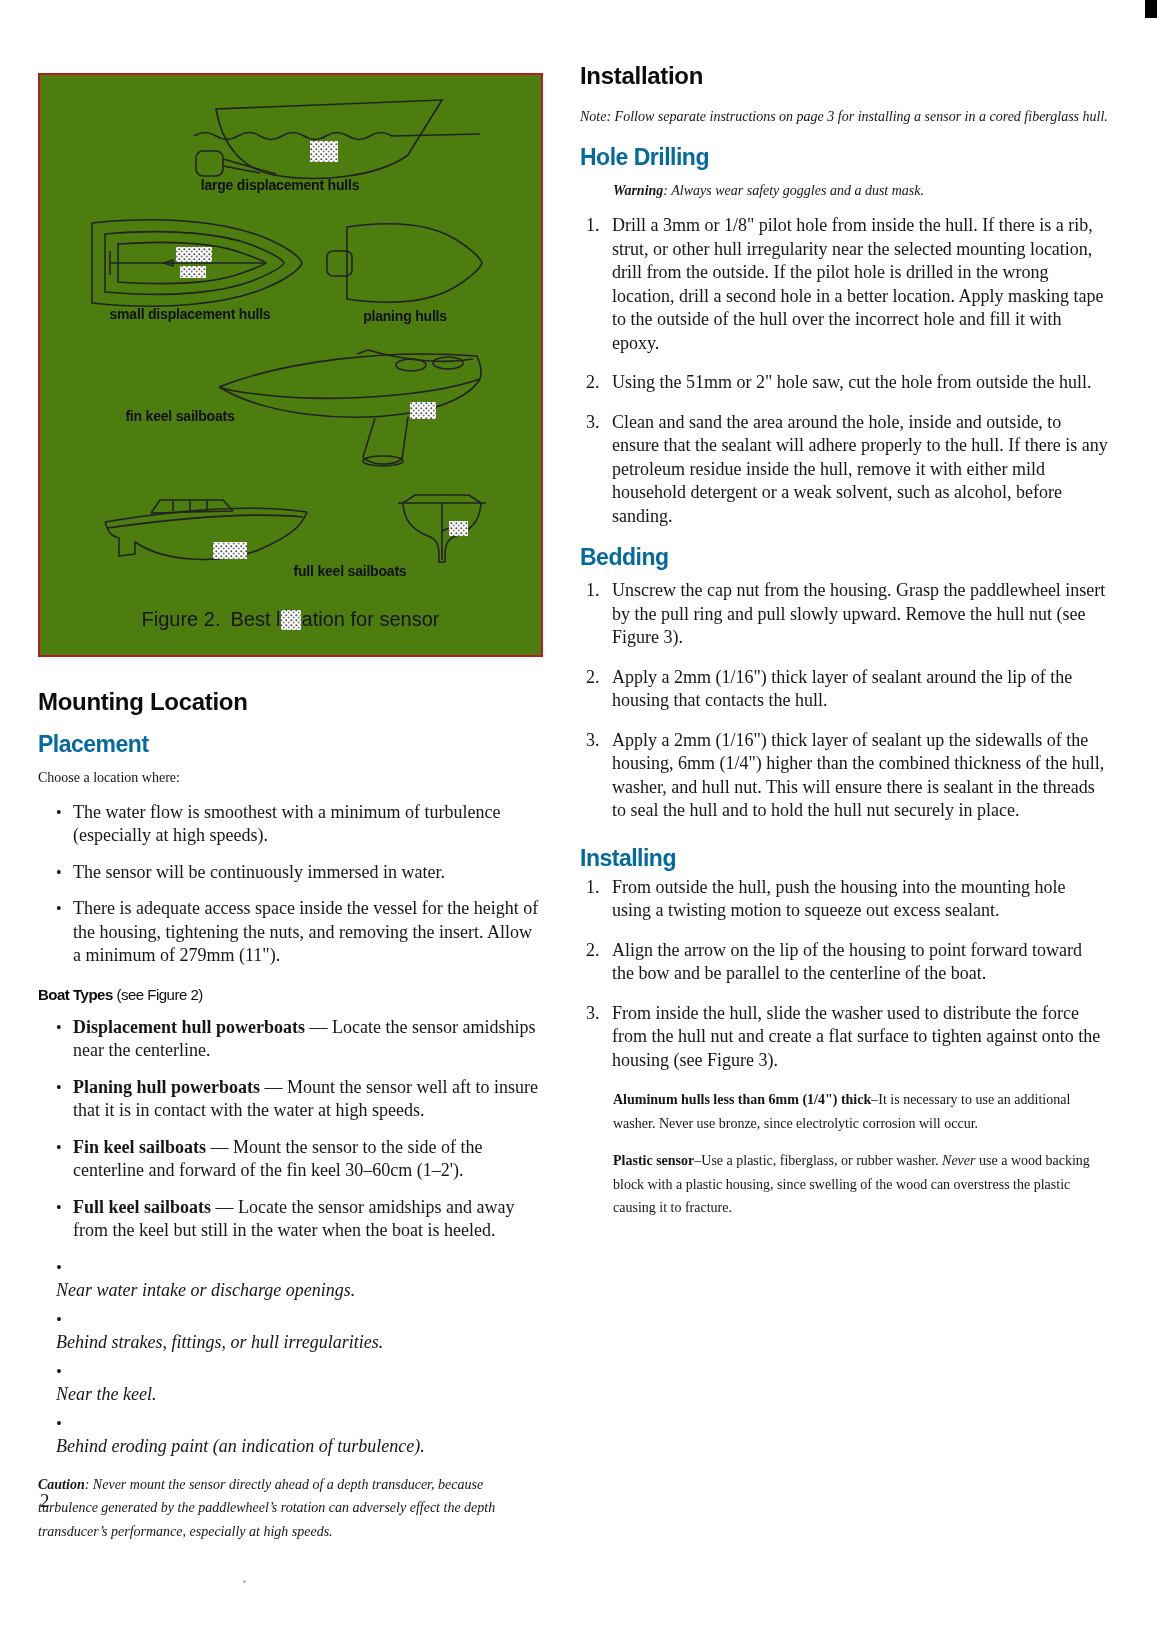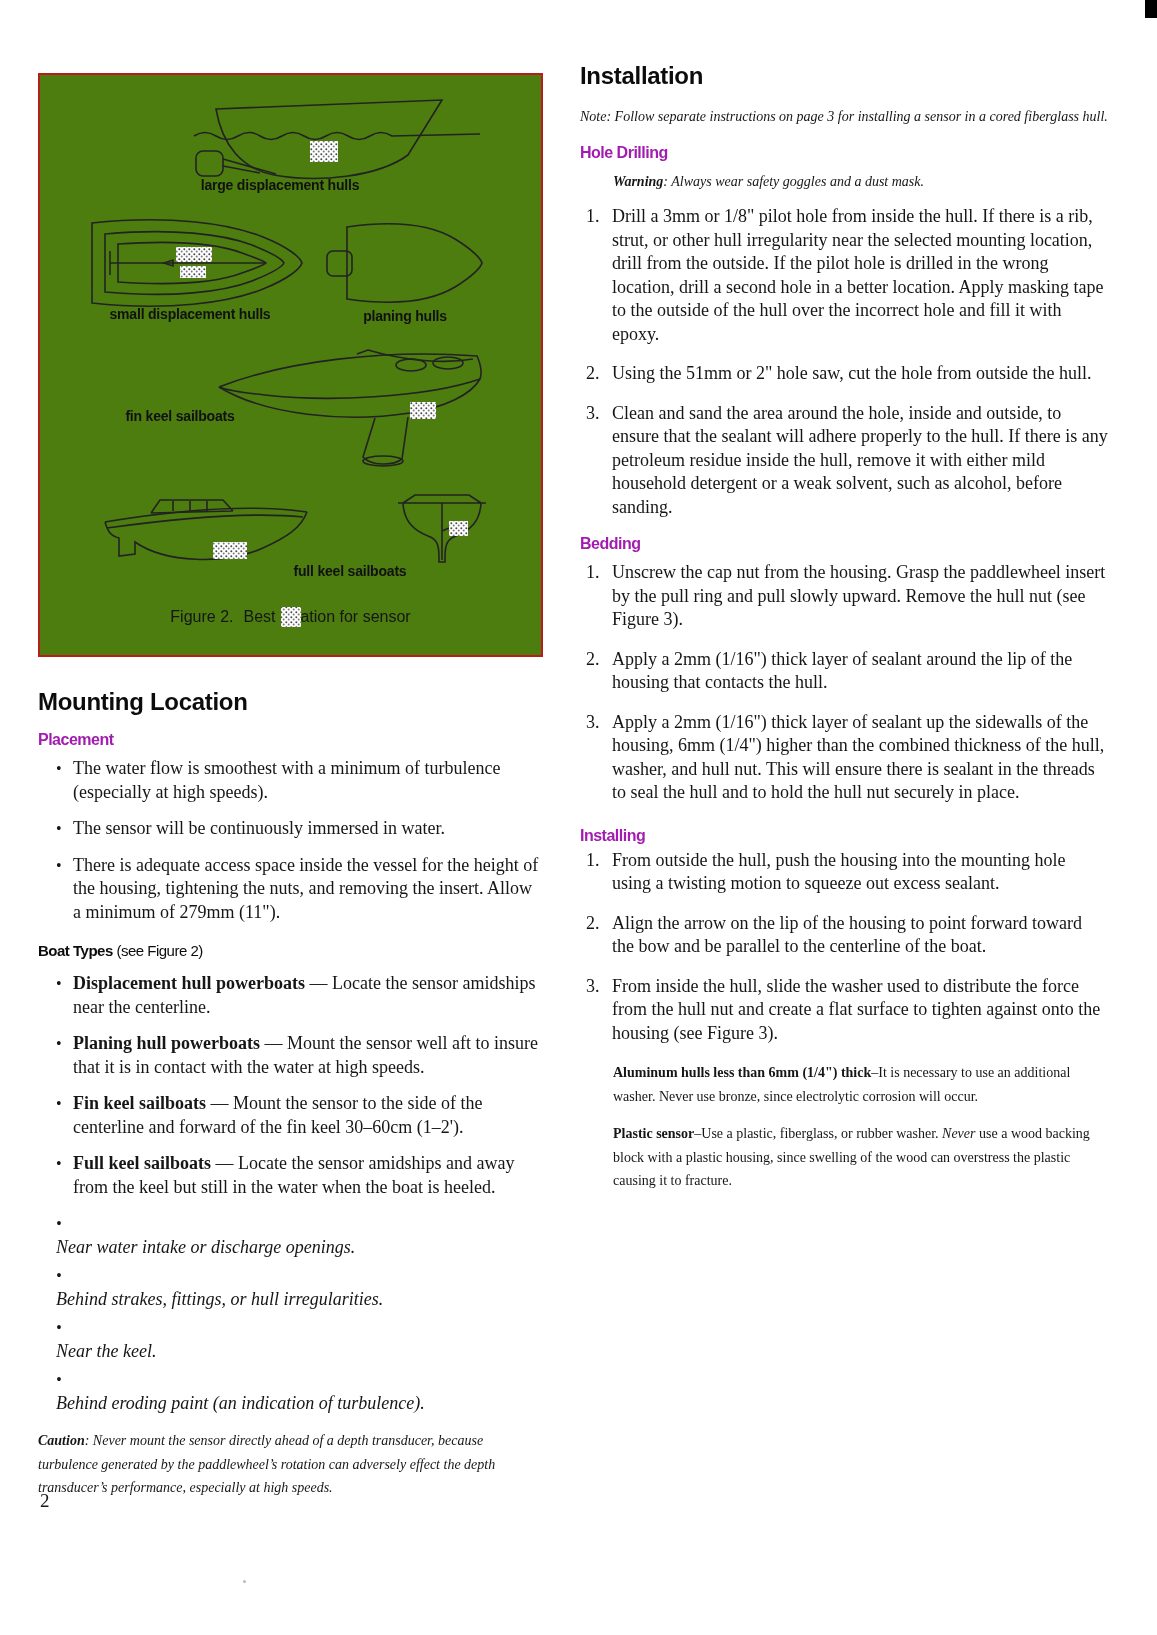--- a/index.html
+++ b/index.html
@@ -7,22 +7,22 @@
         font-family:"Liberation Serif", serif;color:#161616;}
   .corner-mark{position:absolute;right:0;top:0;width:12px;height:18px;background:#000;}
   .speck{position:absolute;left:243px;top:1580px;width:3px;height:3px;background:#bbb;border-radius:50%;}
 
   .col{position:absolute;}
   .col-left{left:38px;top:73px;width:505px;}
   .col-right{left:580px;top:62px;width:528px;}
 
   h1{font-family:"Liberation Sans", sans-serif;font-size:24px;font-weight:bold;
      letter-spacing:-0.3px;color:#0c0c0c;margin:0 0 15px 0;}
-  h2{font-family:"Liberation Sans", sans-serif;font-size:16px;font-weight:bold;
-     letter-spacing:-0.5px;color:#a21caf;margin:0 0 8px 0;}
+  h2{font-family:"Liberation Sans", sans-serif;font-size:23px;font-weight:bold;
+     letter-spacing:-0.5px;color:#0369a1;margin:0 0 8px 0;}
   .subhead-row{margin:18px 0 13px 0;font-family:"Liberation Sans", sans-serif;font-size:15px;
      letter-spacing:-0.5px;color:#0c0c0c;}
   .subhead-row .bold{font-weight:bold;}
   p{font-size:14px;line-height:23.5px;margin:0 0 13px 0;}
   .it{font-style:italic;}
   .lead-bi{font-weight:bold;font-style:italic;}
   .lead-b{font-weight:bold;}
   .indent32{margin-left:33px;}
 
   .bullet{display:flex;padding-left:18px;margin-bottom:13px;font-size:18px;line-height:23.5px;}
@@ -39,21 +39,21 @@
   .mt14{margin-top:14px;}
 
   
   .figure-box{position:relative;width:501px;height:580px;border:2px solid #b91c1c;
               margin-bottom:31px;background:#4d7c0f;}
   .figure-box svg{position:absolute;}
   .fig-label{position:absolute;font-family:"Liberation Sans", sans-serif;font-size:14px;
              font-weight:bold;letter-spacing:-0.2px;color:#111;text-align:center;}
   .fig-caption{position:absolute;left:0;right:0;top:533px;display:flex;justify-content:center;
                align-items:center;gap:10px;font-family:"Liberation Sans", sans-serif;
-               font-size:16px;color:#161616;}
+               font-size:20px;color:#161616;}
   .boat path,.boat rect.box,.boat ellipse,.boat line{fill:none;stroke:#222;stroke-width:1.6;}
   .boat .stip{stroke:none;}
 
   .pagenum{position:absolute;left:40px;top:1490px;font-size:19px;}
 </style>
 </head>
 <body>
 
 <div class="page">
   <div class="corner-mark"></div>
@@ -135,20 +135,21 @@
         <svg width="22" height="22">
           <rect x="1" y="1" width="20" height="20" fill="url(#stip)"></rect>
         </svg>
         <span>Best location for sensor</span>
       </div>
     </div>
 
     <h1>Mounting Location</h1>
 
     <h2>Placement</h2>
+    <p style="margin-bottom:11px">Choose a location where:</p>
 
     <div class="bullet">
       <span class="dot"></span>
       <span>The water flow is smoothest with a minimum of turbulence (especially at high speeds).</span>
     </div>
     <div class="bullet">
       <span class="dot"></span>
       <span>The sensor will be continuously immersed in water.</span>
     </div>
     <div class="bullet">

